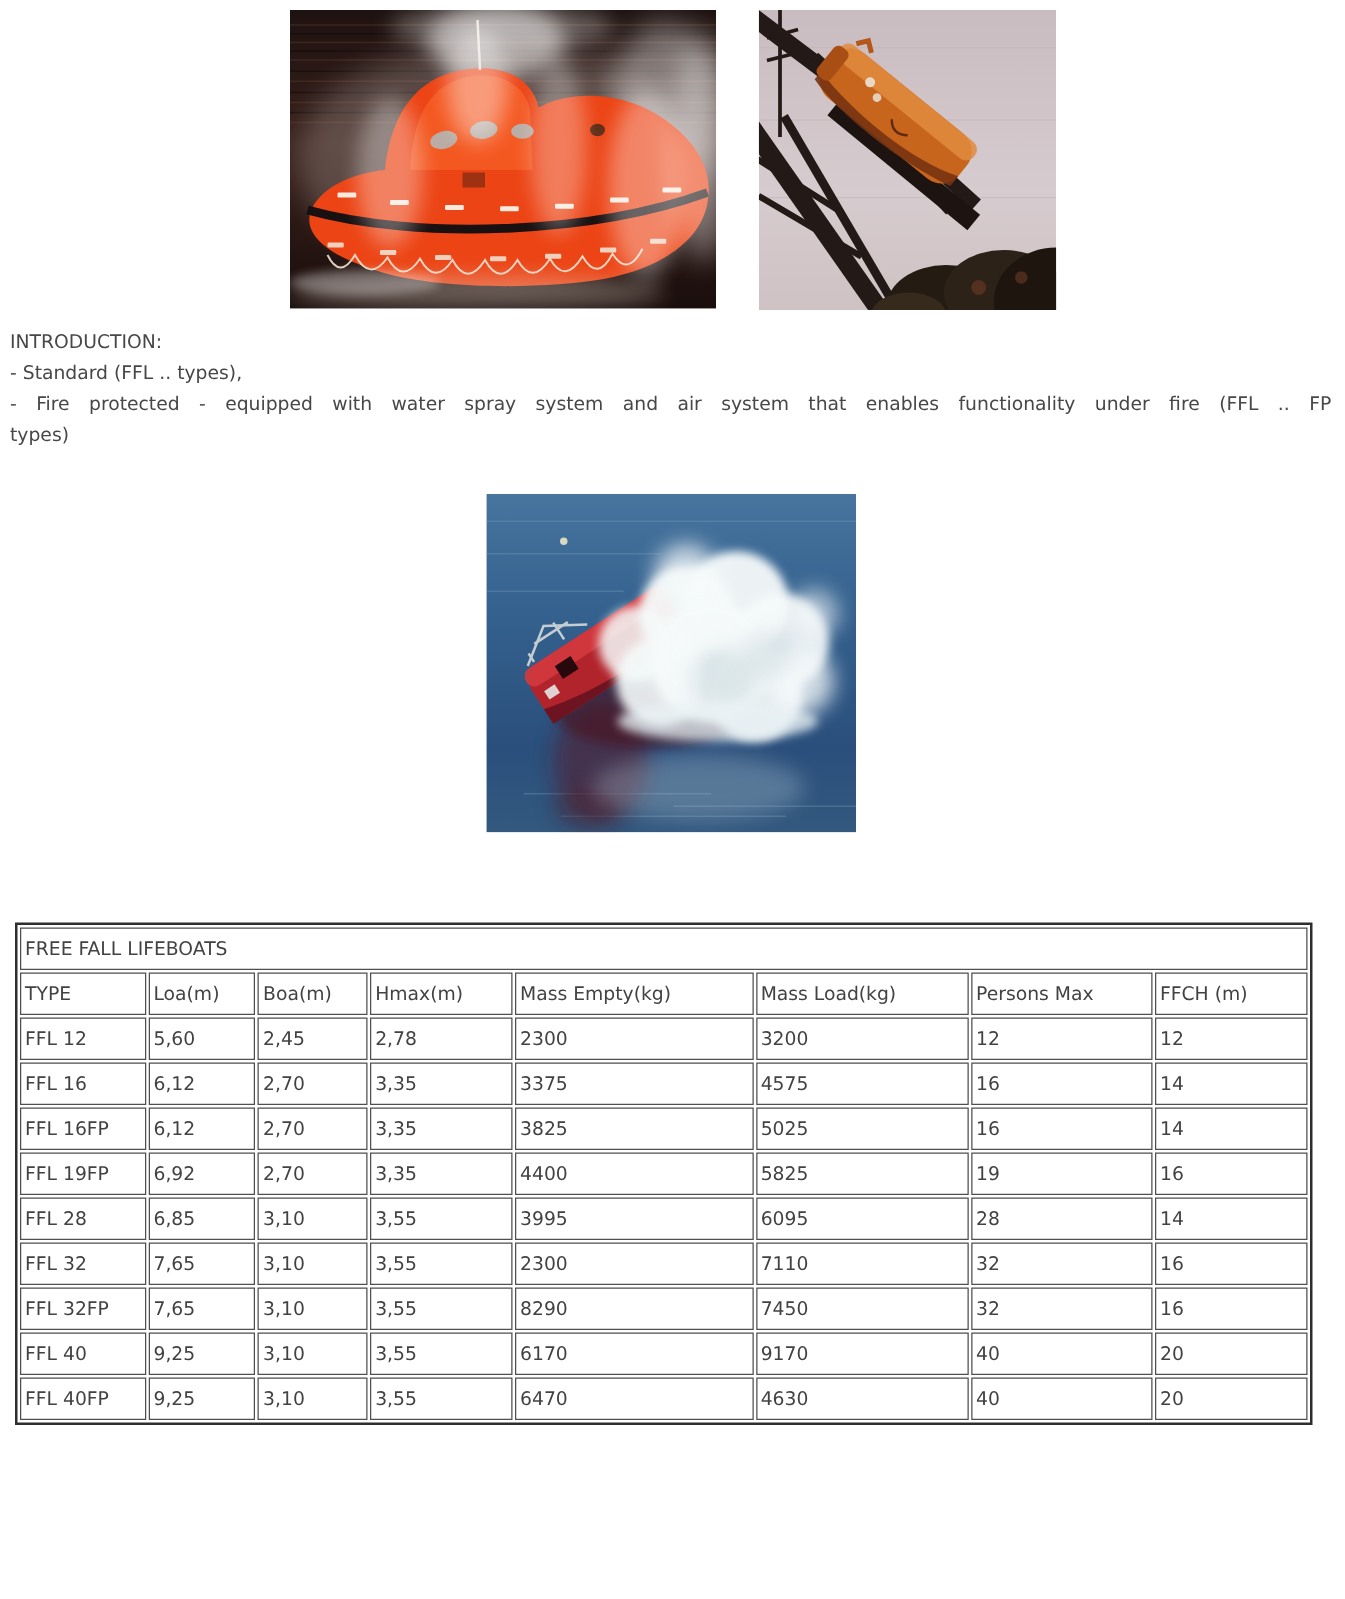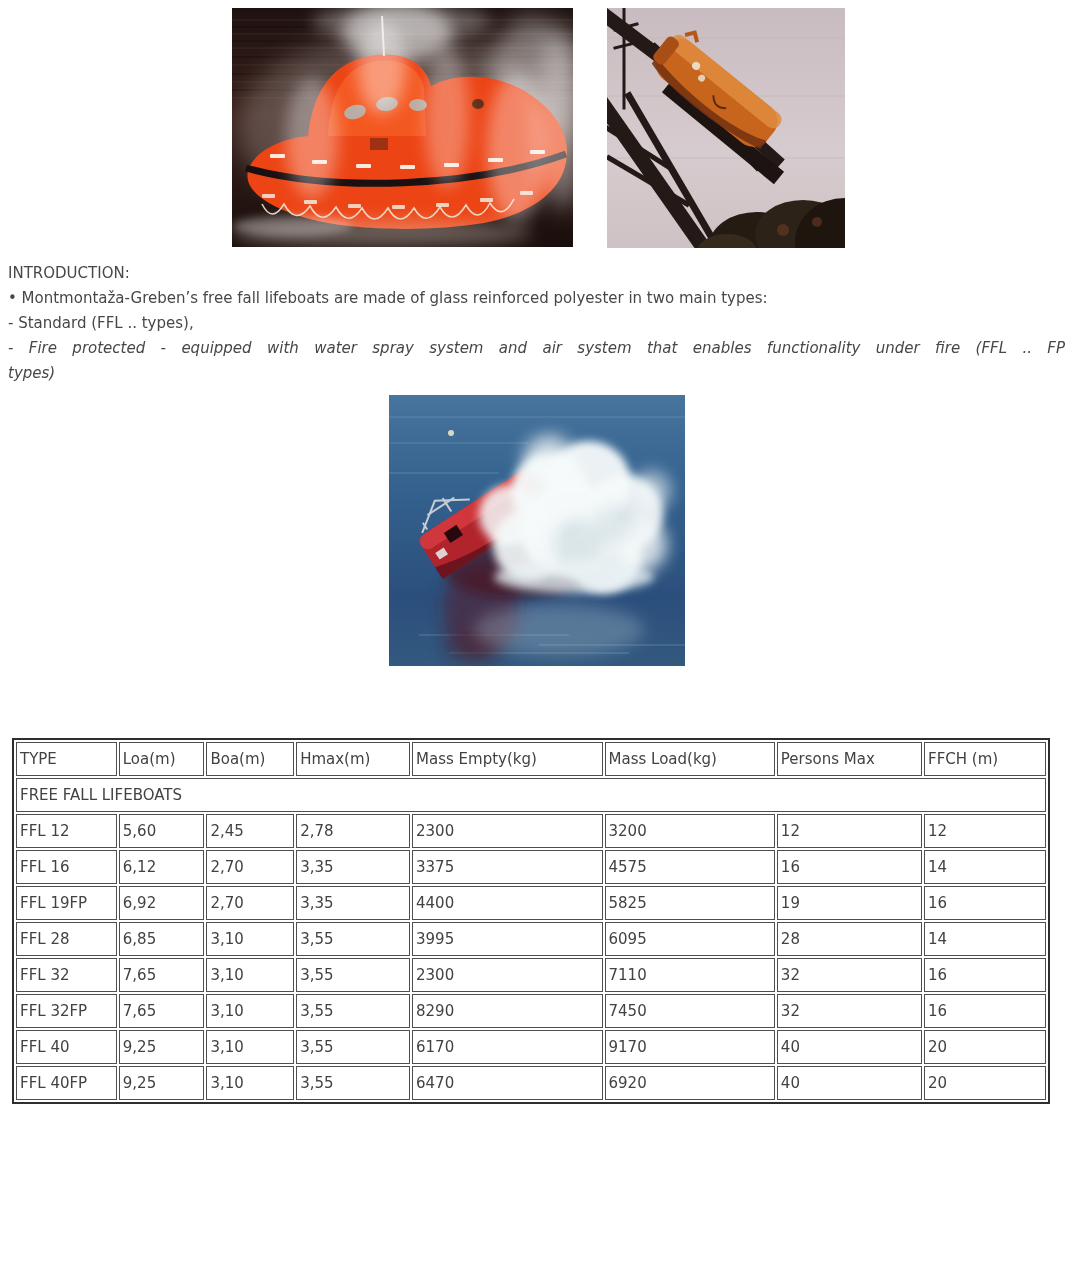--- a/index.html
+++ b/index.html
@@ -7,21 +7,21 @@
   .page { position: relative; width: 1076px; height: 1279px; background: #ffffff; overflow: hidden; }
 
   .photo { position: absolute; overflow: hidden; }
   .photo svg { display: block; }
   .photo-spray  { left: 232px; top: 8px;   width: 341px; height: 239px; }
   .photo-ramp   { left: 607px; top: 8px;   width: 238px; height: 240px; }
   .photo-splash { left: 389px; top: 395px; width: 296px; height: 271px; }
 
   .intro { position: absolute; left: 8px; top: 261px; width: 1057px;
            font-size: 15px; line-height: 25px; color: #474747; }
-  .intro .fire-line { text-align: justify; text-align-last: justify; font-style: italic; }
+  .intro .fire-line { text-align: justify; text-align-last: justify; }
 
   table.boats { position: absolute; left: 12px; top: 738px; width: 1038px;
                 border-collapse: separate; border-spacing: 2px;
                 border: 2px solid #2e2e2e; table-layout: fixed;
                 font-size: 15px; color: #424242; background: #ffffff; }
   table.boats td { border: 1px solid #4f4f4f; padding: 5px 3px 6px 3px;
                    height: 21px; line-height: 20px; vertical-align: middle;
                    white-space: nowrap; overflow: hidden; }
   td.title-cell { padding-left: 3px; }
 </style>
@@ -141,21 +141,20 @@
         <ellipse cx="238" cy="234" rx="50" ry="44" fill="#1e150f"></ellipse>
         <ellipse cx="120" cy="244" rx="30" ry="18" fill="#362a1d"></ellipse>
         <circle cx="176" cy="222" r="6" fill="#53301f"></circle>
         <circle cx="210" cy="214" r="5" fill="#4a2b1c"></circle>
       </g>
     </svg>
   </div>
 
   <div class="intro">
     <div>INTRODUCTION:</div>
-    <div>• Montmontaža-Greben’s free fall lifeboats are made of glass reinforced polyester in two main types:</div>
     <div>- Standard (FFL .. types),</div>
     <div class="fire-line"><span>- Fire protected - equipped with water spray system and air system that enables functionality under fire (FFL .. FP</span><br><span>types)</span></div>
   </div>
 
   <div class="photo photo-splash">
     <svg width="296" height="271" viewBox="0 0 296 271">
       <defs>
         <linearGradient id="p3w" x1="0" y1="0" x2="0" y2="1">
           <stop offset="0" stop-color="#47759e"></stop>
             <stop offset="0.35" stop-color="#34618e"></stop>
@@ -216,31 +215,31 @@
         <col style="width:85px">
         <col style="width:87px">
         <col style="width:113px">
       <col style="width:189px">
         <col style="width:169px">
         <col style="width:144px">
         <col style="width:121px">
     </colgroup>
     <tbody>
       <tr>
+        <td class="title-cell" colspan="8">FREE FALL LIFEBOATS</td>
+      </tr>
+      <tr>
         <td>TYPE</td>
         <td>Loa(m)</td>
         <td>Boa(m)</td>
         <td>Hmax(m)</td>
         <td>Mass Empty(kg)</td>
         <td>Mass Load(kg)</td>
         <td>Persons Max</td>
         <td>FFCH (m)</td>
-      </tr>
-      <tr>
-        <td class="title-cell" colspan="8">FREE FALL LIFEBOATS</td>
       </tr>
     <tr>
           <td>FFL 12</td>
           <td>5,60</td>
           <td>2,45</td>
           <td>2,78</td>
           <td>2300</td>
           <td>3200</td>
           <td>12</td>
           <td>12</td>
@@ -249,20 +248,30 @@
           <td>FFL 16</td>
           <td>6,12</td>
           <td>2,70</td>
           <td>3,35</td>
           <td>3375</td>
           <td>4575</td>
           <td>16</td>
           <td>14</td>
         </tr>
         <tr>
+          <td>FFL 16FP</td>
+          <td>6,12</td>
+          <td>2,70</td>
+          <td>3,35</td>
+          <td>3825</td>
+          <td>5025</td>
+          <td>16</td>
+          <td>14</td>
+        </tr>
+        <tr>
           <td>FFL 19FP</td>
           <td>6,92</td>
           <td>2,70</td>
           <td>3,35</td>
           <td>4400</td>
           <td>5825</td>
           <td>19</td>
           <td>16</td>
         </tr>
         <tr>
@@ -304,20 +313,20 @@
           <td>9170</td>
           <td>40</td>
           <td>20</td>
         </tr>
         <tr>
           <td>FFL 40FP</td>
           <td>9,25</td>
           <td>3,10</td>
           <td>3,55</td>
           <td>6470</td>
-          <td>6920</td>
+          <td>4630</td>
           <td>40</td>
           <td>20</td>
         </tr>
       </tbody>
   </table>
 
 </div>
 
 </body></html>

